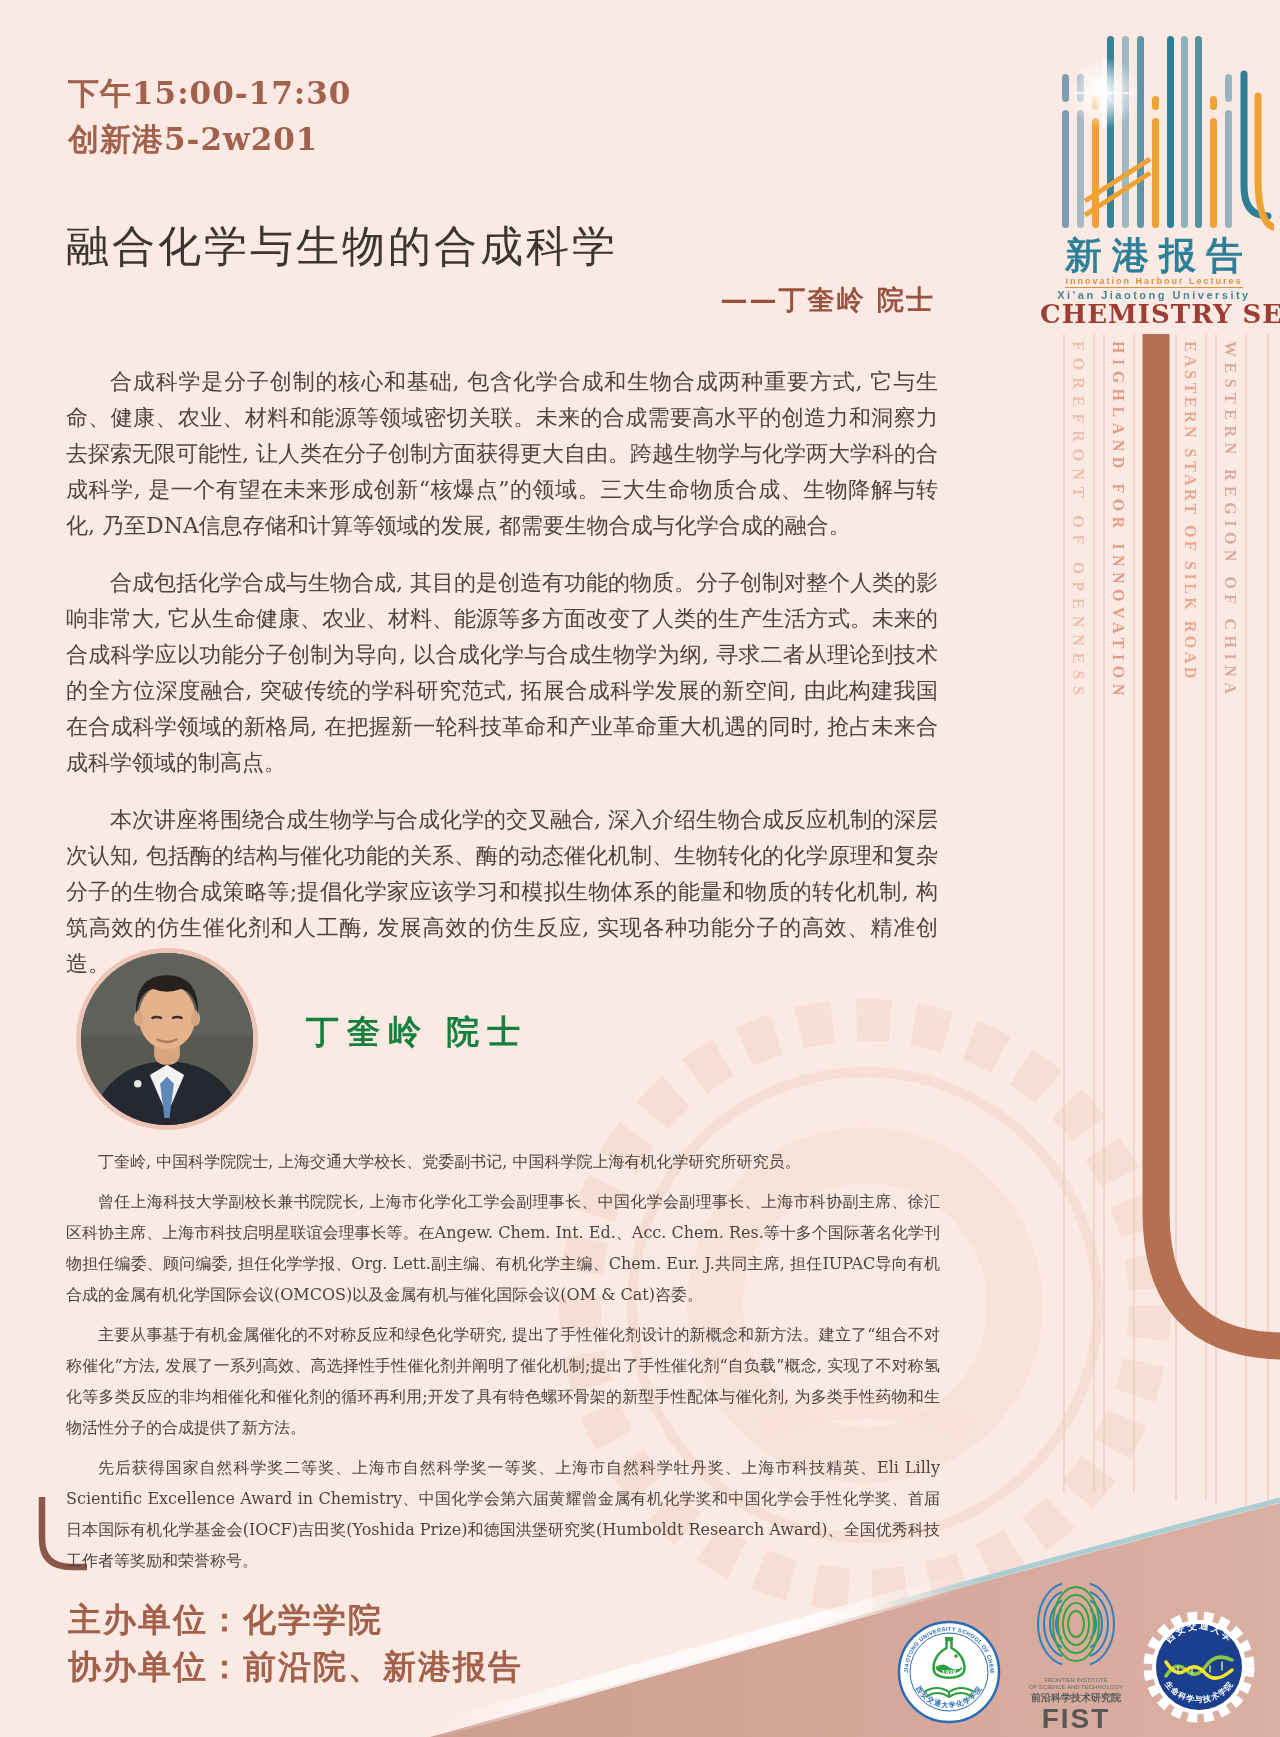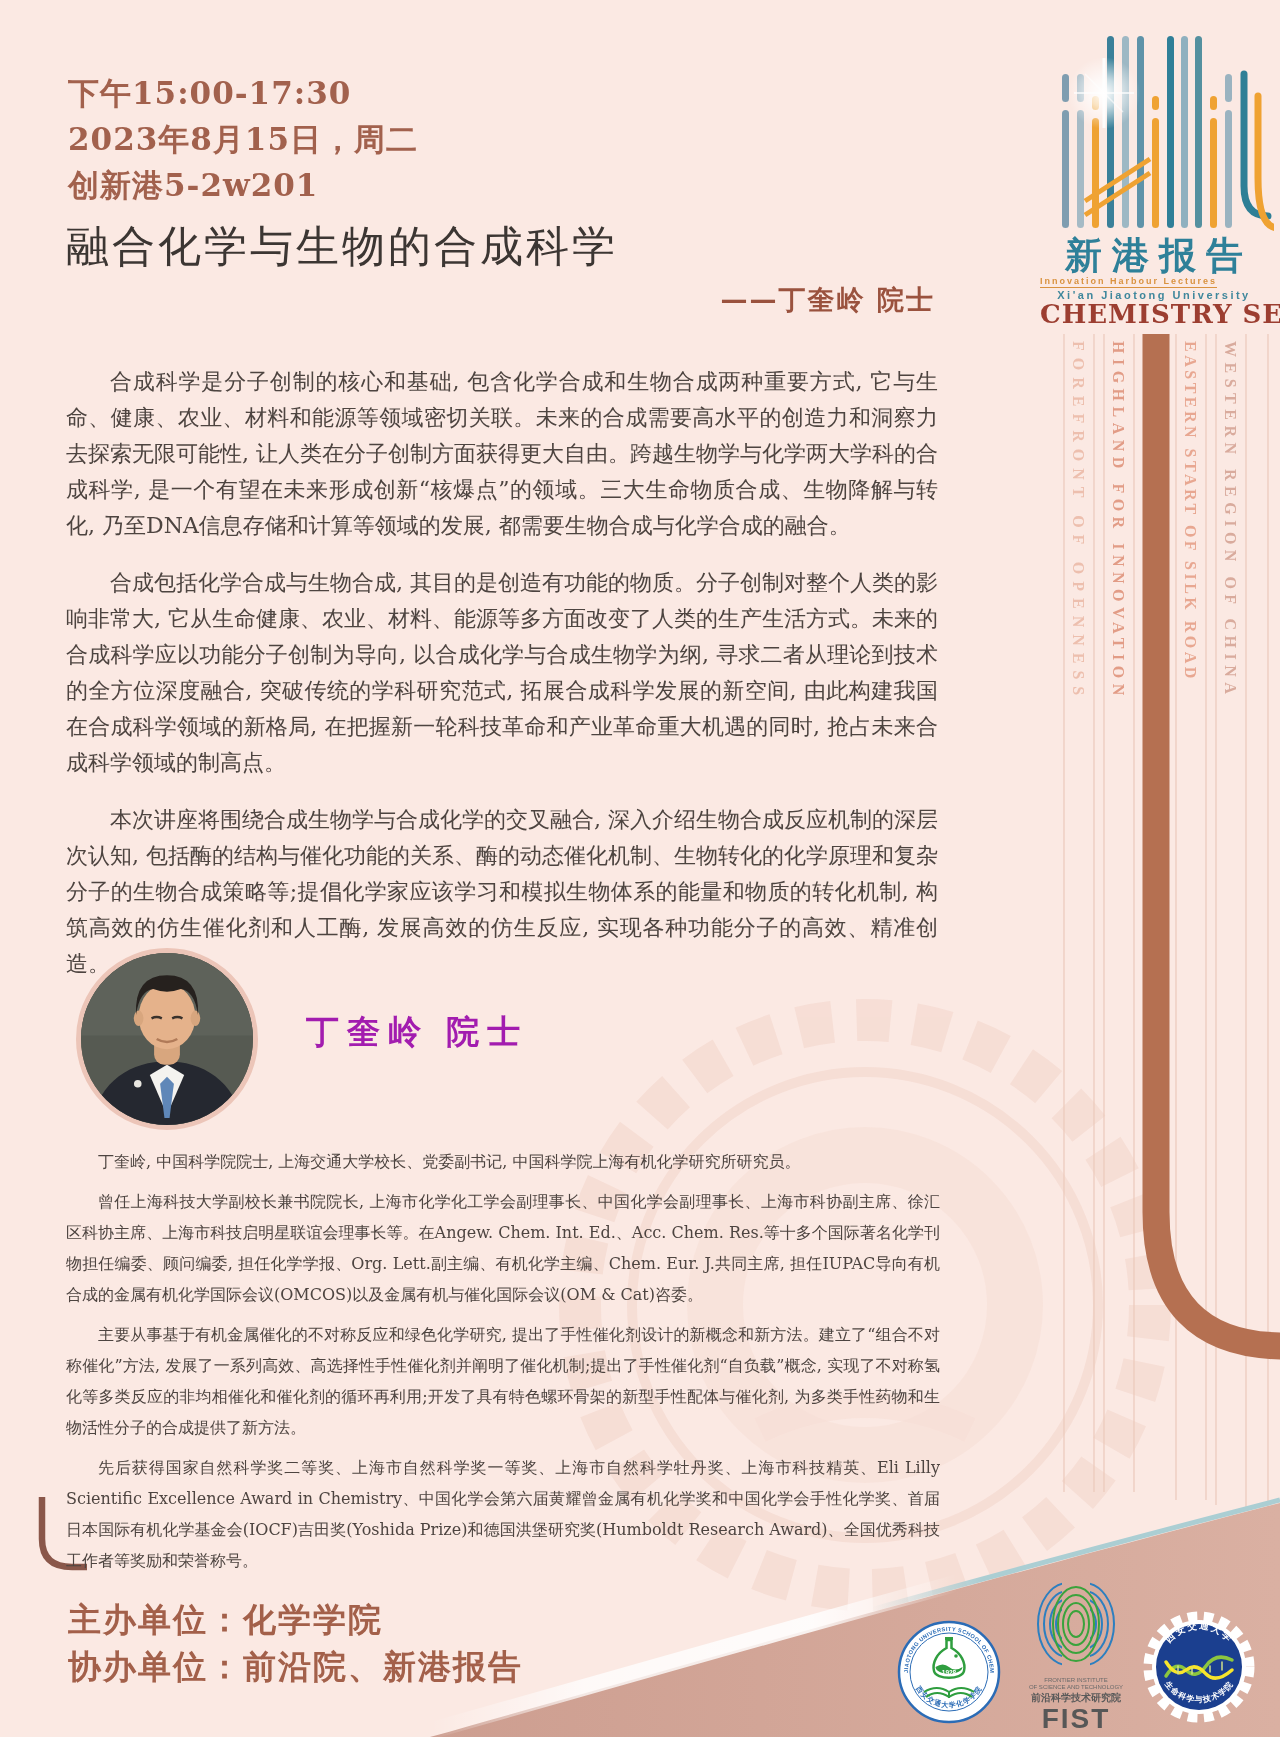--- a/index.html
+++ b/index.html
@@ -5,38 +5,38 @@
   html,body{margin:0;padding:0;background:#6b6b6b;}
   .poster{position:relative;width:1280px;height:1737px;background:#fbe9e3;overflow:hidden;
           font-family:"DejaVu Serif","Liberation Serif",serif;}
   .abs{position:absolute;}
   
   .session{left:68px;top:70px;color:#a2614d;font-weight:bold;font-size:31px;line-height:46px;letter-spacing:1px;}
   .title{left:66px;top:218px;color:#3c3633;font-weight:normal;font-size:43px;letter-spacing:3px;white-space:nowrap;}
   .speaker-line{left:560px;top:282px;width:375px;text-align:right;color:#9a523e;font-weight:bold;font-size:27px;letter-spacing:2px;}
   
   .brand-cn{left:1040px;top:231px;width:228px;text-align:center;color:#2e8099;font-weight:bold;font-size:37px;letter-spacing:10px;text-indent:10px;font-family:"Liberation Sans",sans-serif;white-space:nowrap;}
-  .brand-en1{left:1040px;top:276px;width:228px;text-align:left;color:#d9923f;font-size:9px;font-weight:bold;letter-spacing:2px;font-family:"Liberation Sans",sans-serif;white-space:nowrap;}
+  .brand-en1{left:1040px;top:276px;width:228px;text-align:center;color:#d9923f;font-size:9px;font-weight:bold;letter-spacing:2px;font-family:"Liberation Sans",sans-serif;white-space:nowrap;}
   .brand-en1 span{border-bottom:1px solid #d9923f;padding-bottom:1px;}
   .brand-en2{left:1040px;top:289px;width:228px;text-align:center;color:#3f879c;font-size:11px;font-weight:bold;letter-spacing:2.5px;font-family:"Liberation Sans",sans-serif;white-space:nowrap;}
   .brand-series{left:1040px;top:299px;width:228px;text-align:center;color:#9c3e31;font-weight:bold;font-size:26px;letter-spacing:1px;white-space:nowrap;}
   
   .vcol{top:341px;height:440px;writing-mode:vertical-rl;white-space:nowrap;font-weight:bold;
         font-family:"Liberation Serif",serif;font-size:16px;}
   .vc1{left:1069px;color:#edbfae;letter-spacing:7px;}
   .vc2{left:1109px;color:#e29c86;letter-spacing:5.5px;}
   .vc3{left:1181px;color:#e8a791;letter-spacing:3.5px;}
   .vc4{left:1221px;color:#d9ab9d;letter-spacing:5.5px;}
   
   .abstract{left:66px;top:364px;width:872px;color:#4d4440;font-size:22px;line-height:36px;text-align:justify;}
   .abstract p{margin:0 0 21px 0;text-indent:2em;}
   
   .photo{left:76px;top:948px;width:182px;height:182px;border-radius:50%;border:5px solid #ecc5b8;
          box-sizing:border-box;overflow:hidden;background:#585c55;}
-  .speaker-name{left:306px;top:1010px;color:#a21caf;font-weight:bold;font-size:33px;letter-spacing:8px;
+  .speaker-name{left:306px;top:1010px;color:#15803d;font-weight:bold;font-size:33px;letter-spacing:8px;
                 font-family:"Liberation Sans",sans-serif;white-space:nowrap;}
   .bio{left:66px;top:1146px;width:874px;color:#4d4440;font-size:16px;line-height:31px;text-align:justify;}
   .bio p{margin:0 0 9px 0;text-indent:2em;}
   
   .footer-org{left:68px;top:1596px;color:#a3604a;font-weight:bold;font-size:33px;line-height:47px;
               font-family:"Liberation Sans",sans-serif;letter-spacing:2px;}
   .svg-layer{left:0;top:0;pointer-events:none;}
 </style>
 </head>
 <body>
@@ -94,21 +94,20 @@
 
     <g>
       <path d="M 430,1737 C 640,1678 920,1596 1280,1503 L 1280,1737 Z" fill="url(#bandGrad)"></path>
       <path d="M 430,1731 C 640,1672 920,1590 1280,1497" fill="none" stroke="url(#streakGrad)" stroke-width="17"></path>
       <path d="M 430,1734 C 640,1675 920,1593 1280,1500" fill="none" stroke="url(#tealGrad)" stroke-width="5"></path>
     </g>
   </svg>
 
   <div class="abs session">
     <div>下午15:00-17:30</div>
-    <div>2023年8月15日，周二</div>
     <div>创新港5-2w201</div>
   </div>
 
   <div class="abs title">融合化学与生物的合成科学</div>
   <div class="abs speaker-line">——丁奎岭  院士</div>
 
   <svg class="abs" style="left:1048px;top:30px;" width="226" height="202" viewBox="1048 30 226 202">
     <g>
       <rect x="1062" y="74" width="7" height="28" rx="3.5" fill="#7f9db0"></rect>
       <rect x="1062" y="110" width="7" height="118" rx="3.5" fill="#7f9db0"></rect>

